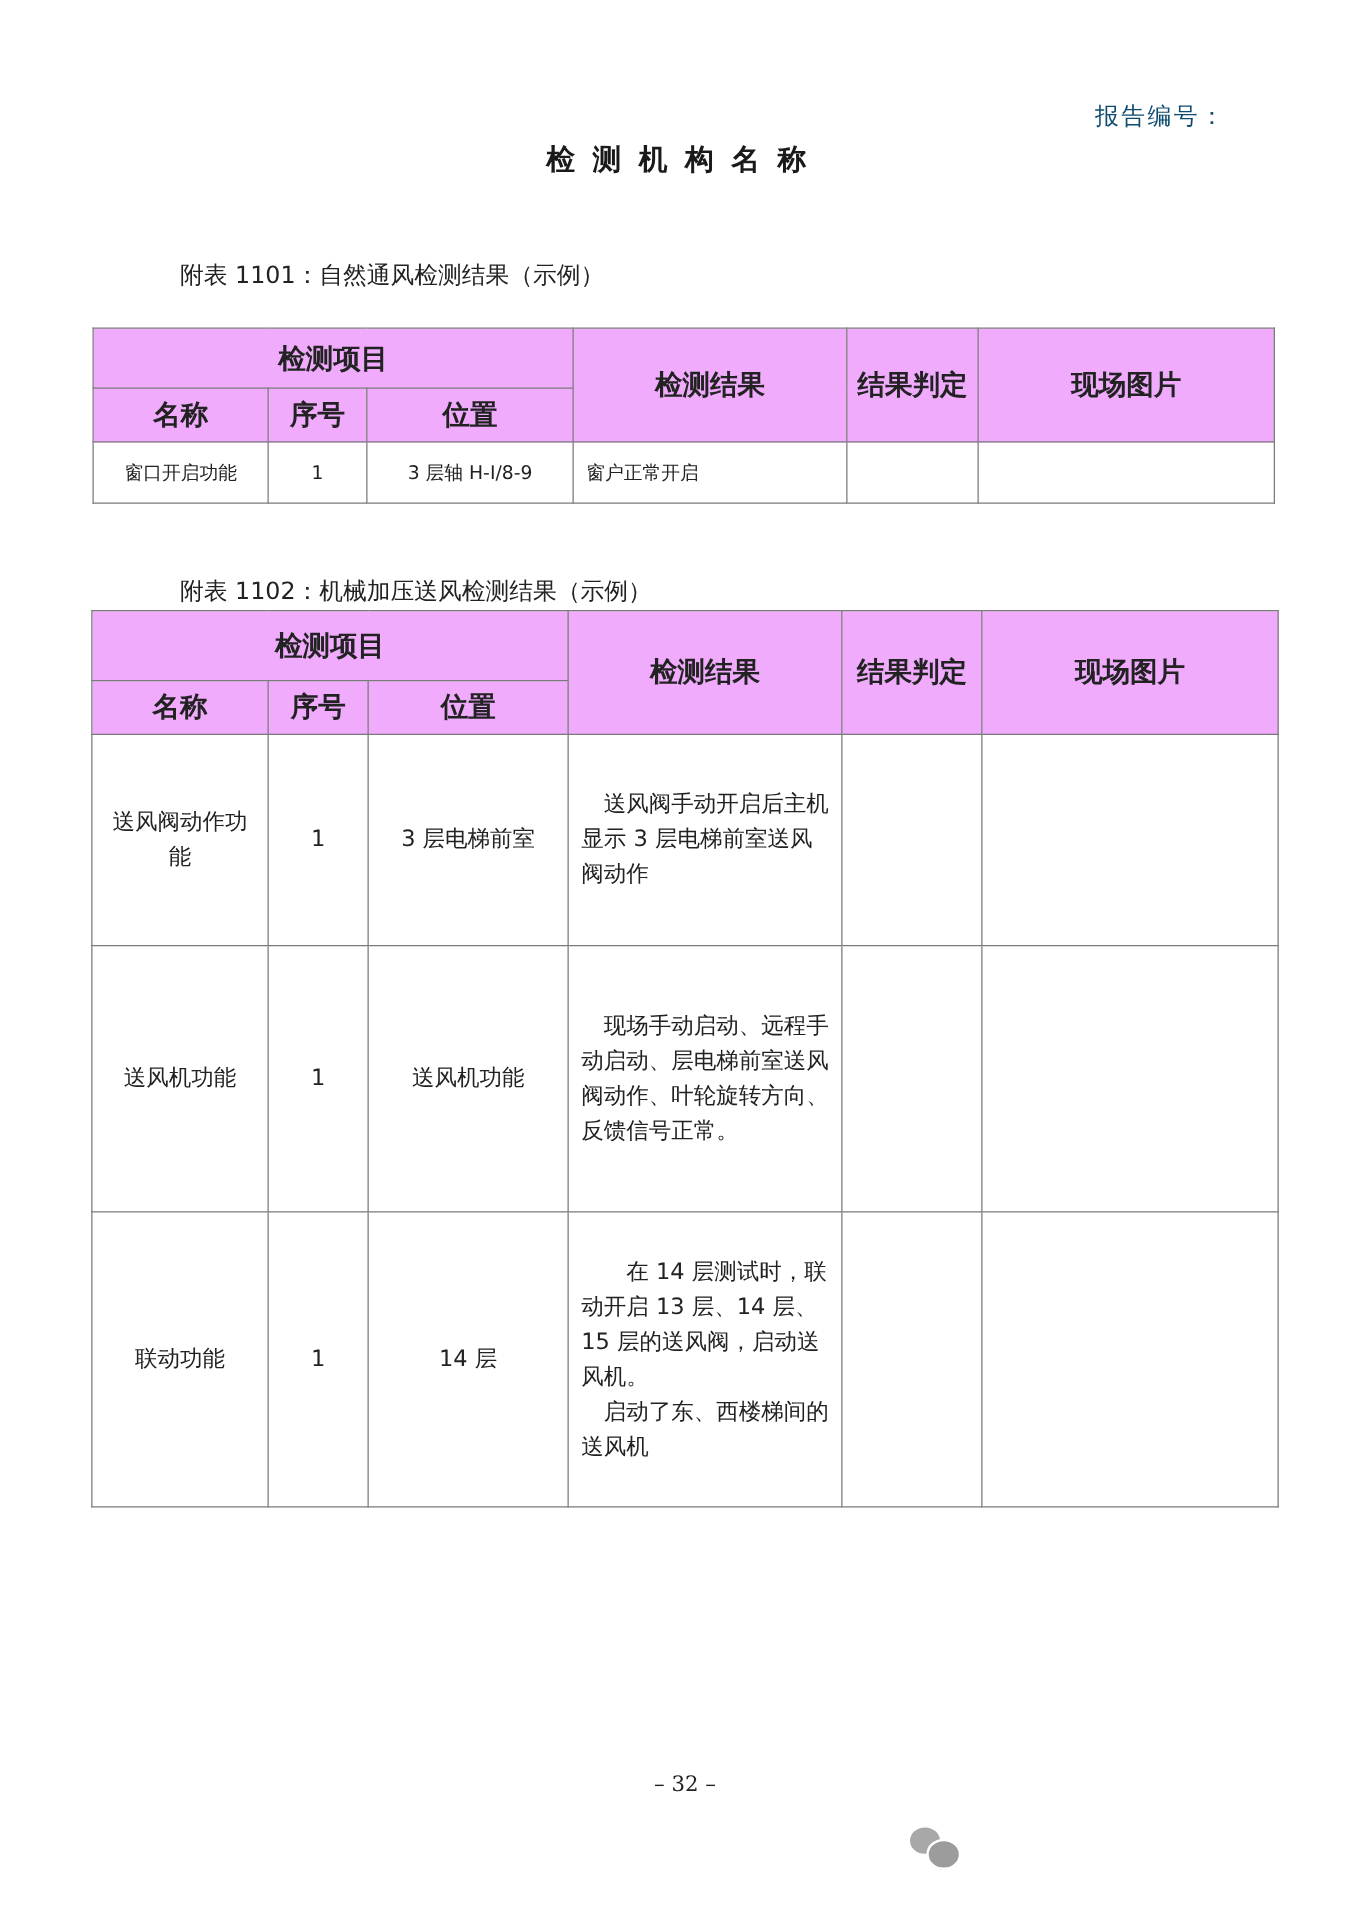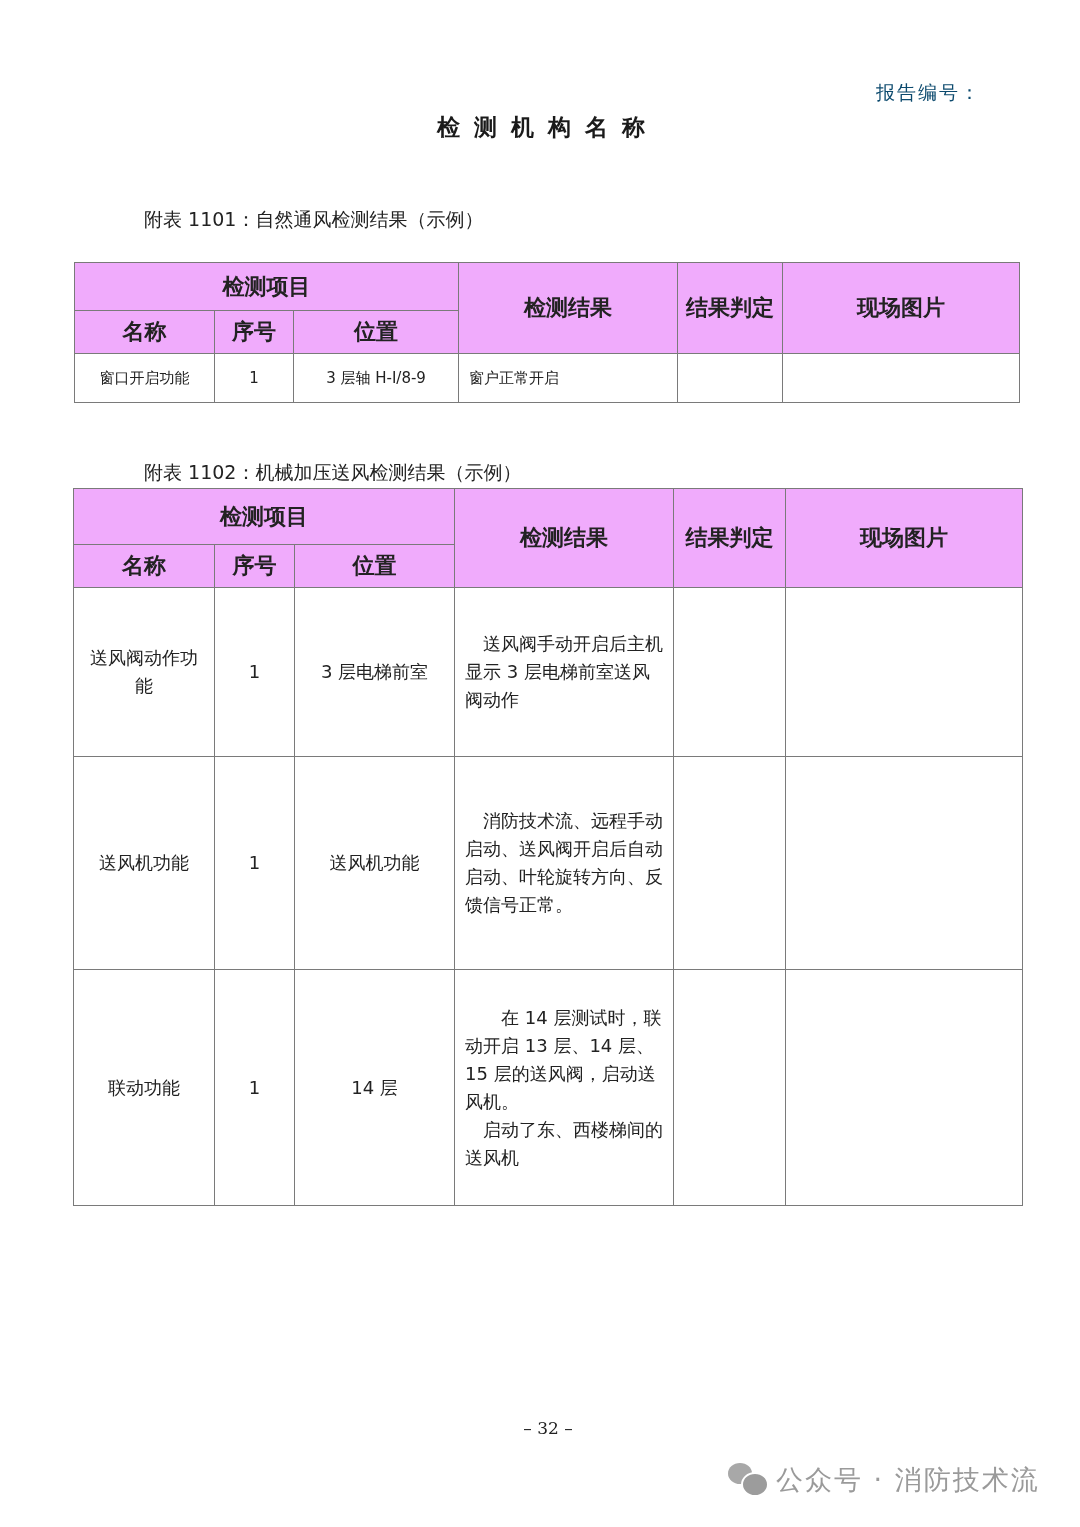--- a/index.html
+++ b/index.html
@@ -93,21 +93,21 @@
     <td class="cell">1</td>
     <td class="cell">3 层电梯前室</td>
     <td class="cell left result">　送风阀手动开启后主机显示 3 层电梯前室送风阀动作</td>
     <td class="cell"></td>
     <td class="cell"></td>
   </tr>
   <tr style="height:213px">
     <td class="cell">送风机功能</td>
     <td class="cell">1</td>
     <td class="cell">送风机功能</td>
-    <td class="cell left result">　消防技术流、远程手动启动、送风阀开启后自动启动、叶轮旋转方向、反馈信号正常。</td>
+    <td class="cell left result">　现场手动启动、远程手动启动、层电梯前室送风阀动作、叶轮旋转方向、反馈信号正常。</td>
     <td class="cell"></td>
     <td class="cell"></td>
   </tr>
   <tr style="height:236px">
     <td class="cell">联动功能</td>
     <td class="cell">1</td>
     <td class="cell">14 层</td>
     <td class="cell left result">　　在 14 层测试时，联动开启 13 层、14 层、15 层的送风阀，启动送风机。
 　启动了东、西楼梯间的送风机</td>
     <td class="cell"></td>
@@ -116,14 +116,13 @@
 </tbody>
   </table>
 
 <div class="abs page-num">– 32 –</div>
 
 <div class="abs watermark">
   <span class="wx-icon">
     <span class="bubble1"></span>
       <span class="bubble2"></span>
   </span>
-  <span>公众号 · 消防技术流</span>
 </div>
 
 </body></html>

